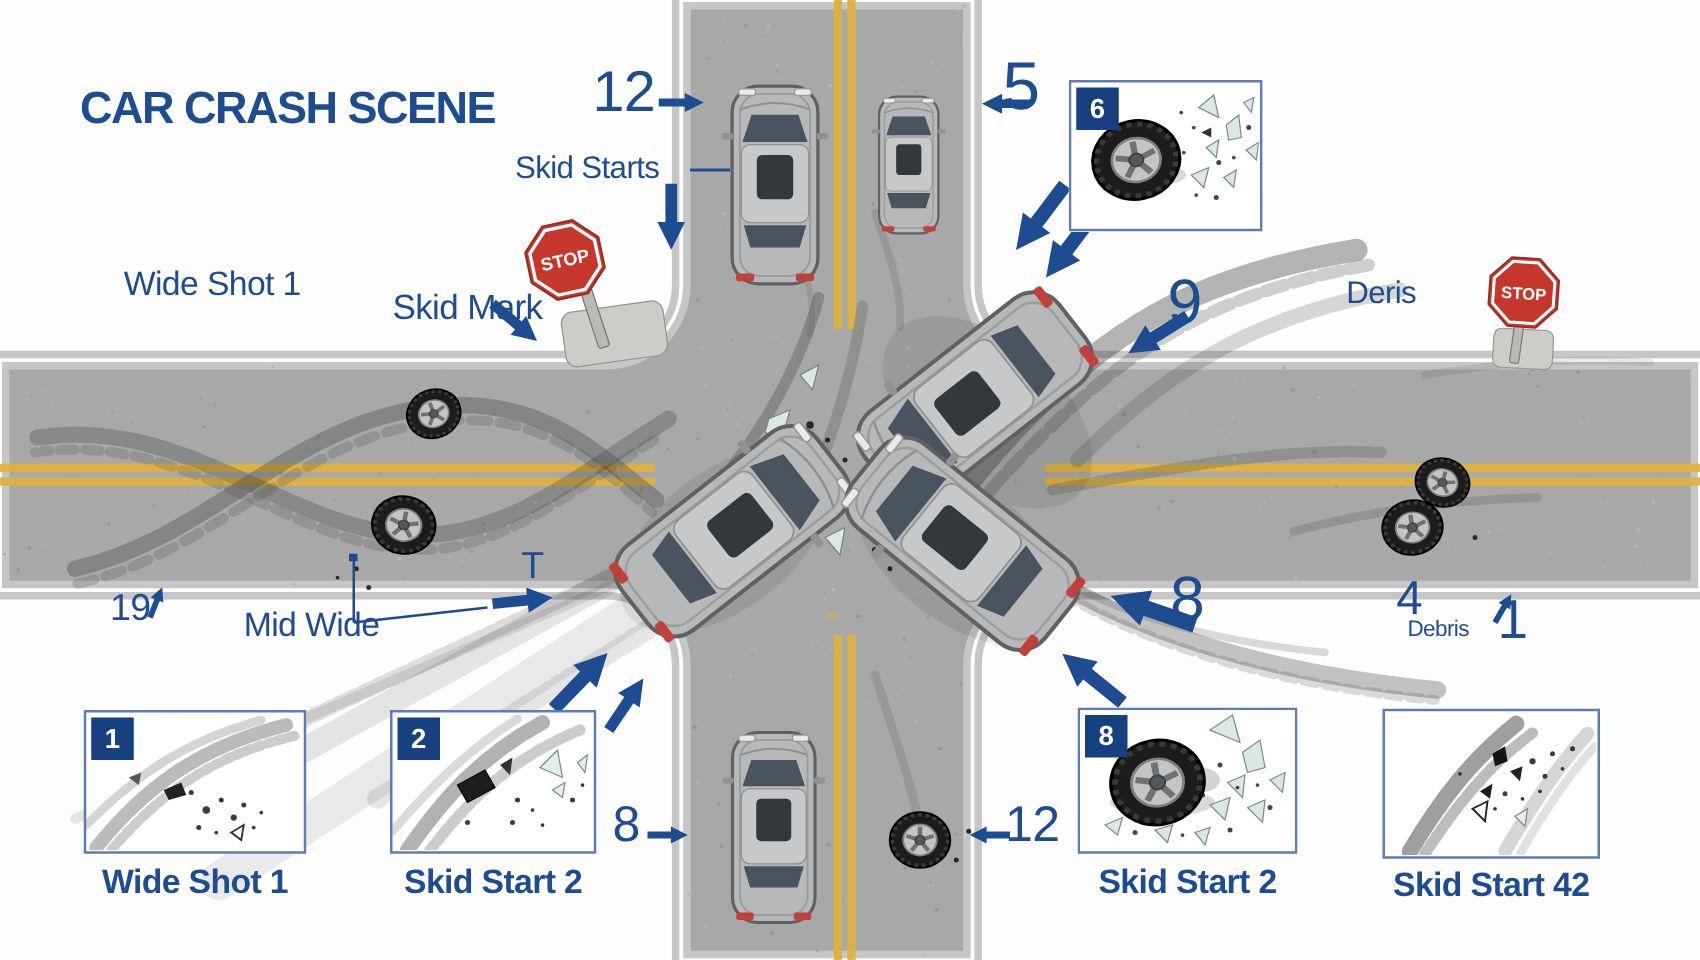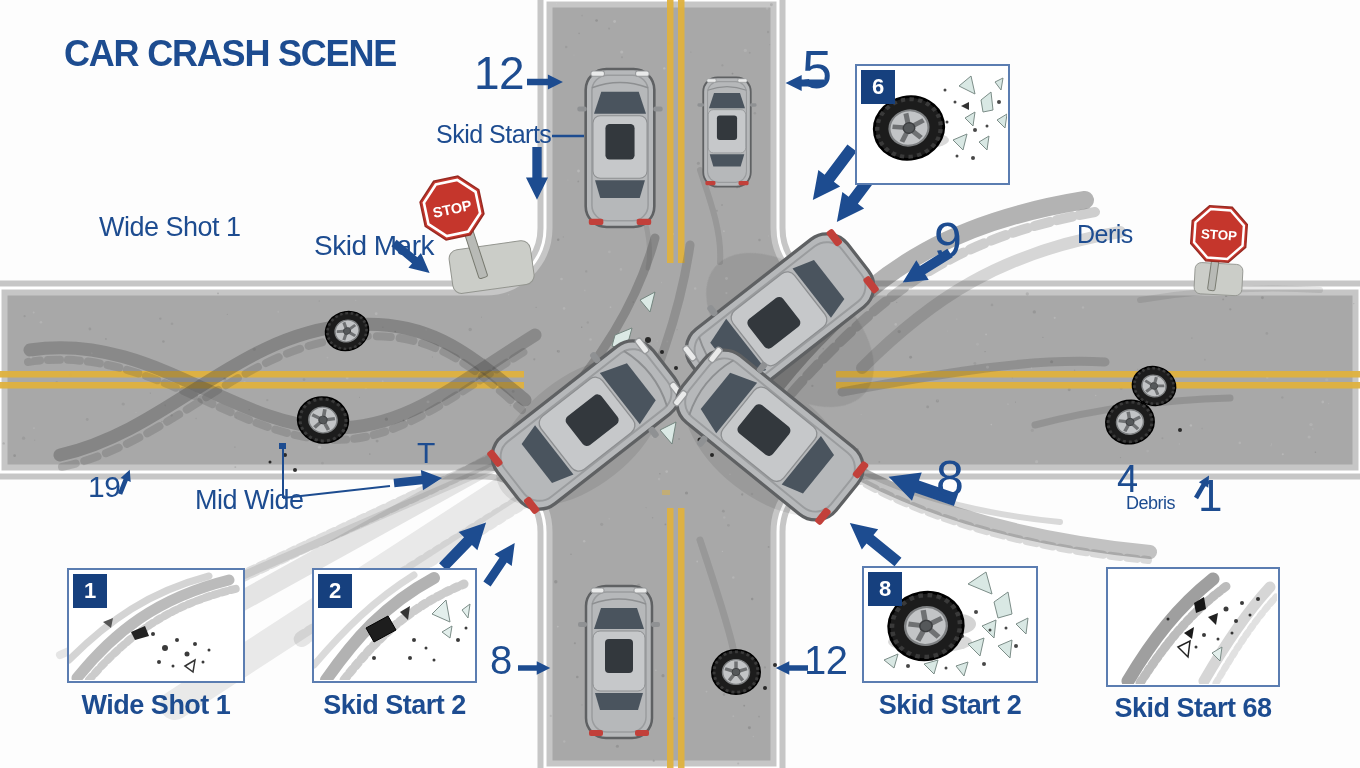--- a/index.html
+++ b/index.html
@@ -4,21 +4,21 @@
 <style>
   html,body{margin:0;padding:0;background:#ffffff;}
   #stage{position:relative;width:1360px;height:768px;overflow:hidden;background:#fdfdfd;
          font-family:"Liberation Sans",sans-serif;}
   #scene{position:absolute;left:0;top:0;}
   .lbl{position:absolute;color:var(--accent,#1d4c90);font-weight:normal;letter-spacing:-0.5px;
        line-height:1;white-space:nowrap;}
   .title{position:absolute;left:64px;top:34px;color:var(--accent,#1d4c90);font-weight:bold;
          letter-spacing:-1px;line-height:1.12;}
   .title .t1{font-size:37px;}
-  .title .t2{font-size:36px;letter-spacing:-1.2px;}
+  .title .t2{font-size:36px;letter-spacing:-1.2px;margin-top:32px;}
   .inset{position:absolute;background:#ffffff;border:2.5px solid #5b7db1;box-sizing:border-box;}
   .inset svg{display:block;}
   .badge{position:absolute;left:4px;top:4px;width:34px;height:34px;background:var(--badge,#16407e);
           color:#fff;font-weight:bold;font-size:22px;display:flex;align-items:center;
           justify-content:center;}
   .caption{position:absolute;color:var(--accent,#1d4c90);font-weight:bold;font-size:27px;
            letter-spacing:-0.5px;text-align:center;}
 </style>
 </head>
 <body>
@@ -510,21 +510,21 @@
     <path d="M283,498 V448 M283,498 L390,486" stroke-width="2"></path>
     <rect x="279" y="443" width="7" height="6" fill="var(--accent,#1d4c90)" stroke="none"></rect>
   </g>
 </svg>
 
 <div class="title">
   <div class="t2">CAR CRASH SCENE</div>
 </div>
 
 <div class="lbl" style="left:474px;top:50px;font-size:46px">12</div>
-<div class="lbl" style="left:436px;top:122px;font-size:25px">Skid Starts</div>
+<div class="lbl" style="left:412px;top:122px;font-size:25px">Skid Starts</div>
 <div class="lbl" style="left:802px;top:42px;font-size:54px">5</div>
 <div class="lbl" style="left:934px;top:216px;font-size:50px">9</div>
 <div class="lbl" style="left:99px;top:214px;font-size:27px">Wide Shot 1</div>
 <div class="lbl" style="left:314px;top:232px;font-size:28px">Skid Mark</div>
 <div class="lbl" style="left:1077px;top:222px;font-size:25px">Deris</div>
 <div class="lbl" style="left:88px;top:472px;font-size:30px">19</div>
 <div class="lbl" style="left:195px;top:487px;font-size:27px">Mid Wide</div>
 <div class="lbl" style="left:417px;top:438px;font-size:30px">T</div>
 <div class="lbl" style="left:936px;top:454px;font-size:50px">8</div>
 <div class="lbl" style="left:1126px;top:494px;font-size:18px">Debris</div>
@@ -666,15 +666,15 @@
       <circle cx="110" cy="70" r="1.5"></circle>
           <circle cx="124" cy="64" r="1.5"></circle>
           <circle cx="88" cy="78" r="1.5"></circle>
       <circle cx="134" cy="34" r="2"></circle>
           <circle cx="142" cy="46" r="1.5"></circle>
           <circle cx="150" cy="30" r="2"></circle>
       <circle cx="60" cy="50" r="1.5"></circle>
     </g>
   </svg>
 </div>
-<div class="caption" style="left:1106px;top:693px;width:174px">Skid Start 68</div>
+<div class="caption" style="left:1106px;top:693px;width:174px">Skid Start 42</div>
 
 </div>
 
 </body></html>

